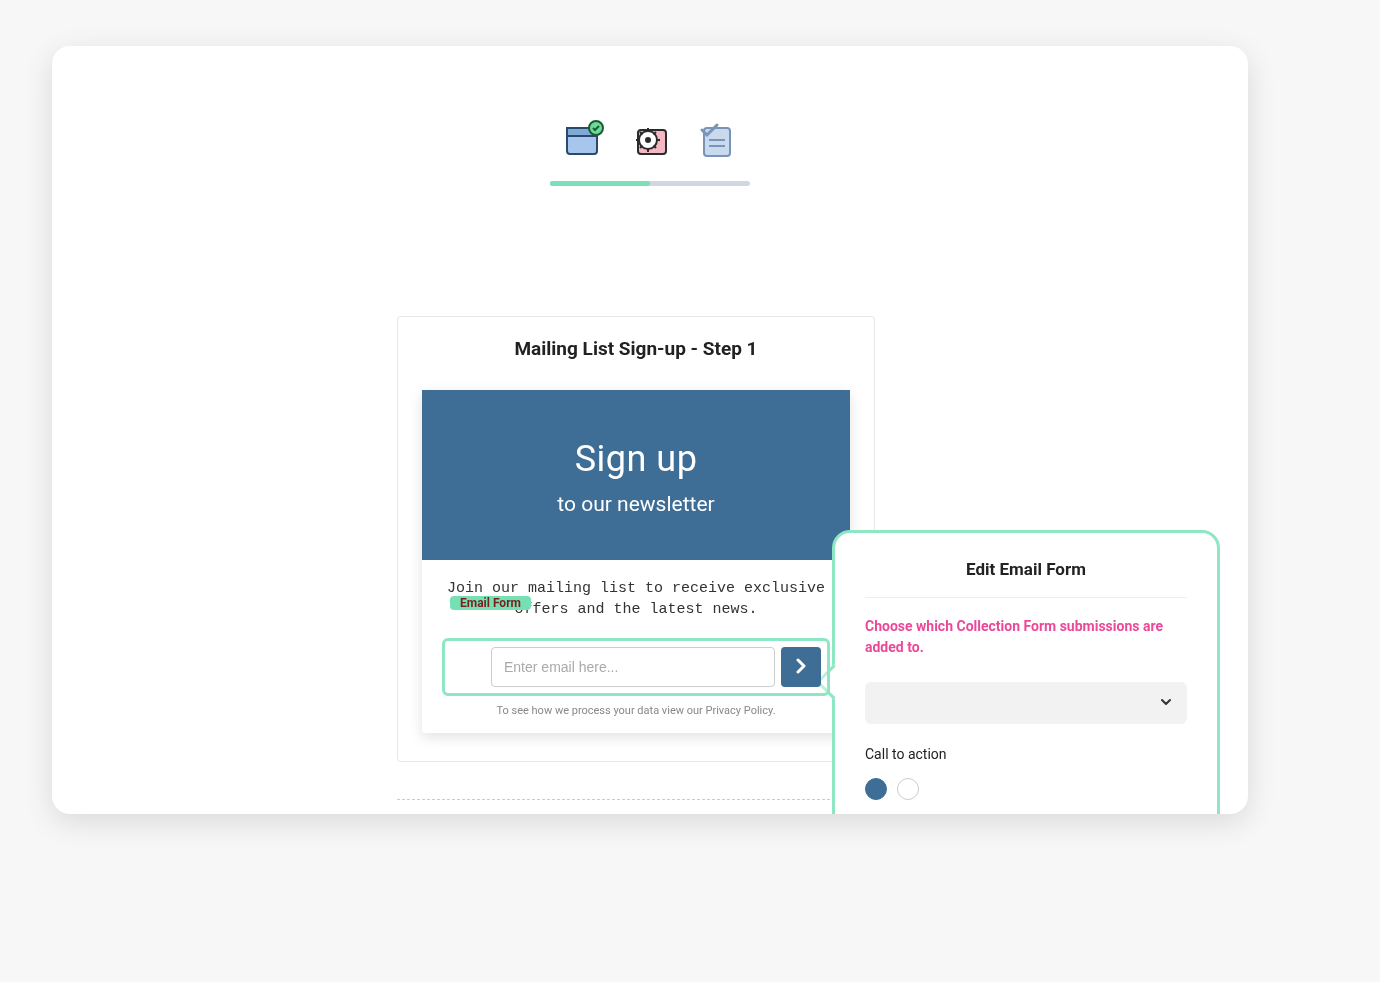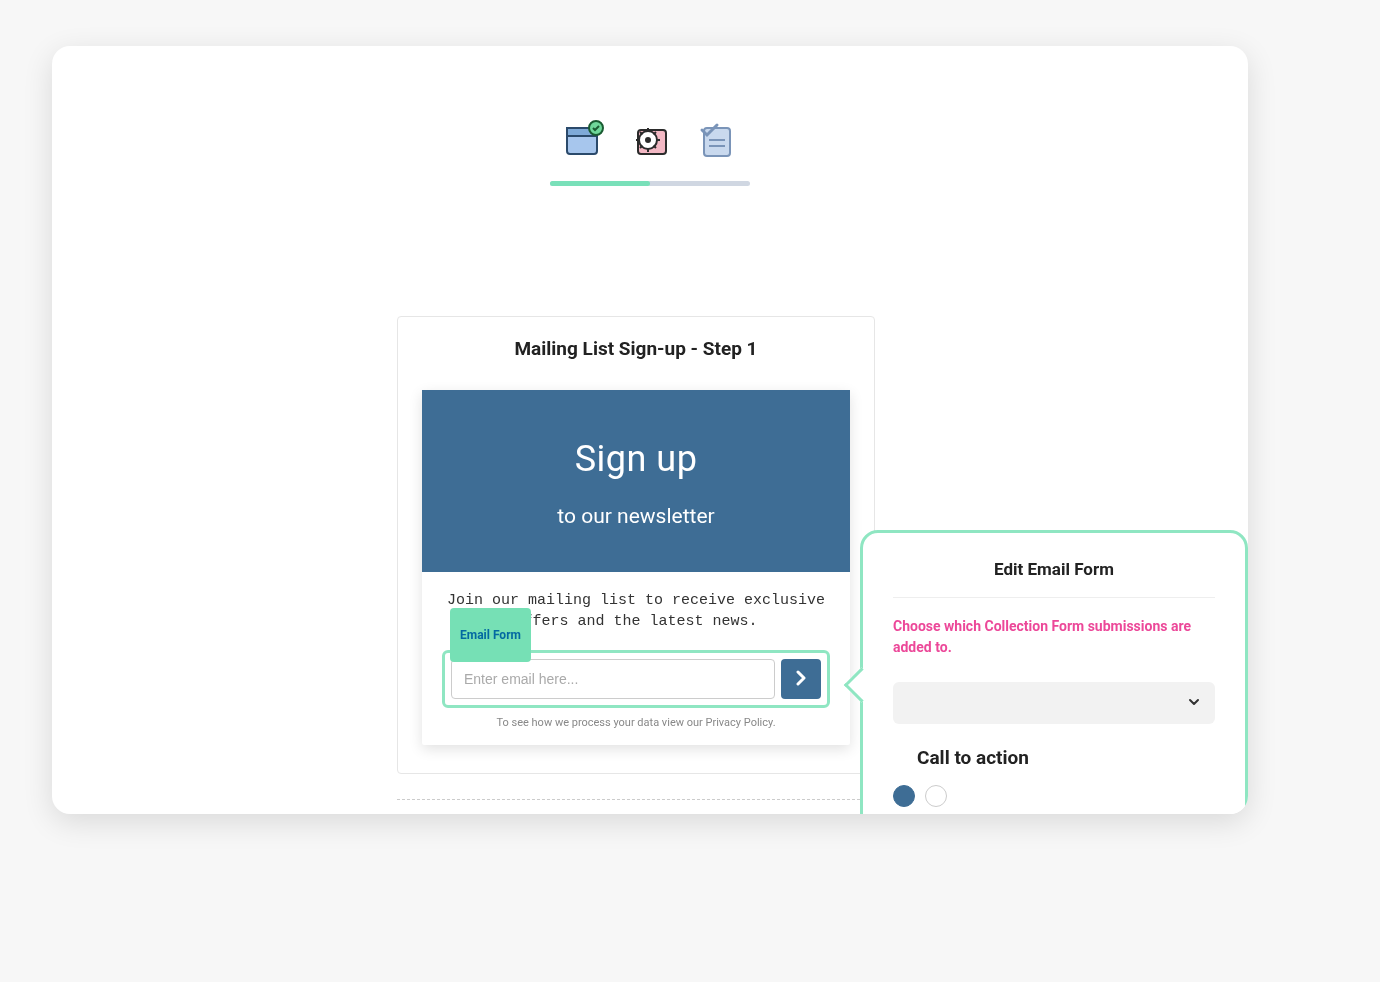--- a/index.html
+++ b/index.html
@@ -89,44 +89,44 @@
     text-align: center;
     padding: 48px 10px 44px;
   }
   .signup-hero h2 {
     font-size: 36px;
     font-weight: 400;
     letter-spacing: 0.5px;
   }
   .signup-hero p {
     font-size: 21px;
-    margin-top: 24px;
+    margin-top: 12px;
     font-weight: 400;
   }
   .signup-body {
     padding: 18px 20px 16px;
     text-align: center;
     position: relative;
   }
   .signup-desc {
     font-size: 15px;
     color: #333;
     line-height: 1.4;
     margin-bottom: 18px;
     font-family: Liberation Mono, monospace;
   }
   .tag {
     position: absolute;
     top: 36px;
     left: 28px;
     background: #76e0b5;
-    color: #0369a1;
+    color: #7f1d1d;
     font-size: 12px;
     font-weight: 700;
-    padding: 20px 10px;
+    padding: 0 10px;
     border-radius: 4px;
     z-index: 3;
   }
   .email-row-wrap {
     border: 3px solid #8fe6c2;
     border-radius: 6px;
     padding: 6px;
     position: relative;
     z-index: 2;
     background: rgba(255,255,255,0.4);
@@ -136,20 +136,21 @@
     gap: 6px;
   }
   .email-input {
     flex: 1;
     height: 40px;
     border: 1px solid #ccc;
     border-radius: 4px;
     padding: 0 12px;
     font-size: 14px;
     color: #a16207;
+    margin-left: 40px;
   }
   .email-input::placeholder { color: #aaa; }
   .email-submit {
     width: 40px;
     height: 40px;
     background: #3e6d95;
     border: none;
     border-radius: 4px;
     display: flex;
     align-items: center;
@@ -166,21 +167,21 @@
     position: absolute;
     left: 345px;
     top: 753px;
     width: 478px;
     border-top: 1px dashed #ccc;
   }
 
   
   .edit-panel {
     position: absolute;
-    left: 808px;
+    left: 780px;
     top: 484px;
     width: 388px;
     background: #fff;
     border: 3px solid #8fe6c2;
     border-radius: 18px;
     padding: 26px 30px 30px;
   }
   .edit-panel::before {
     content: "";
     position: absolute;
@@ -214,25 +215,24 @@
     border-radius: 6px;
     height: 42px;
     display: flex;
     align-items: center;
     justify-content: flex-end;
     padding: 0 14px;
     margin-bottom: 22px;
     cursor: pointer;
   }
   .cta-label {
-    font-size: 19px;
-    font-weight: 700;
+    font-size: 14px;
+    font-weight: 400;
     color: #222;
     margin-bottom: 16px;
-    margin-left: 24px;
   }
   .swatches {
     display: flex;
     gap: 10px;
   }
   .swatch {
     width: 22px;
     height: 22px;
     border-radius: 50%;
     border: 1px solid #ccc;

